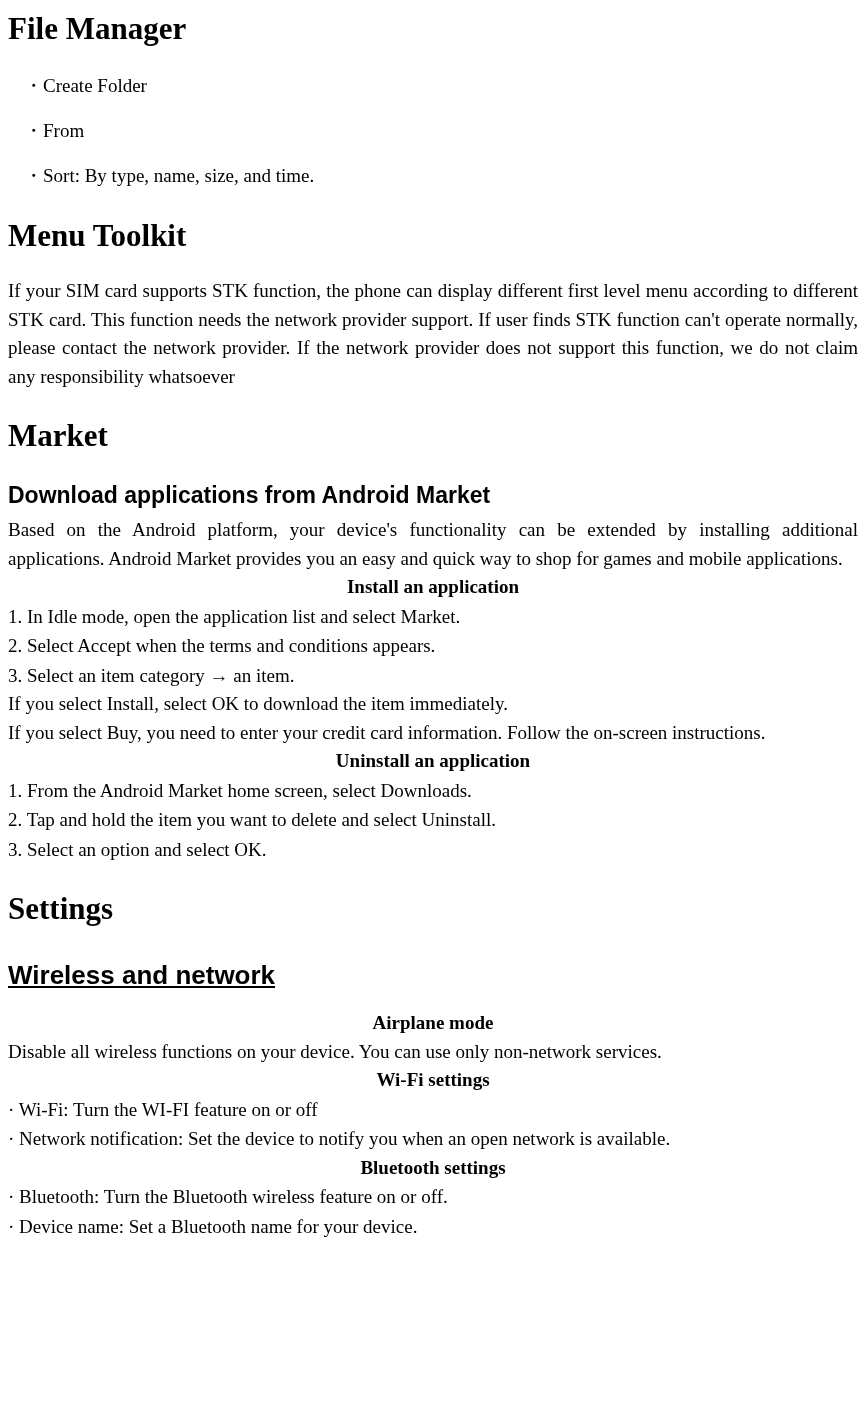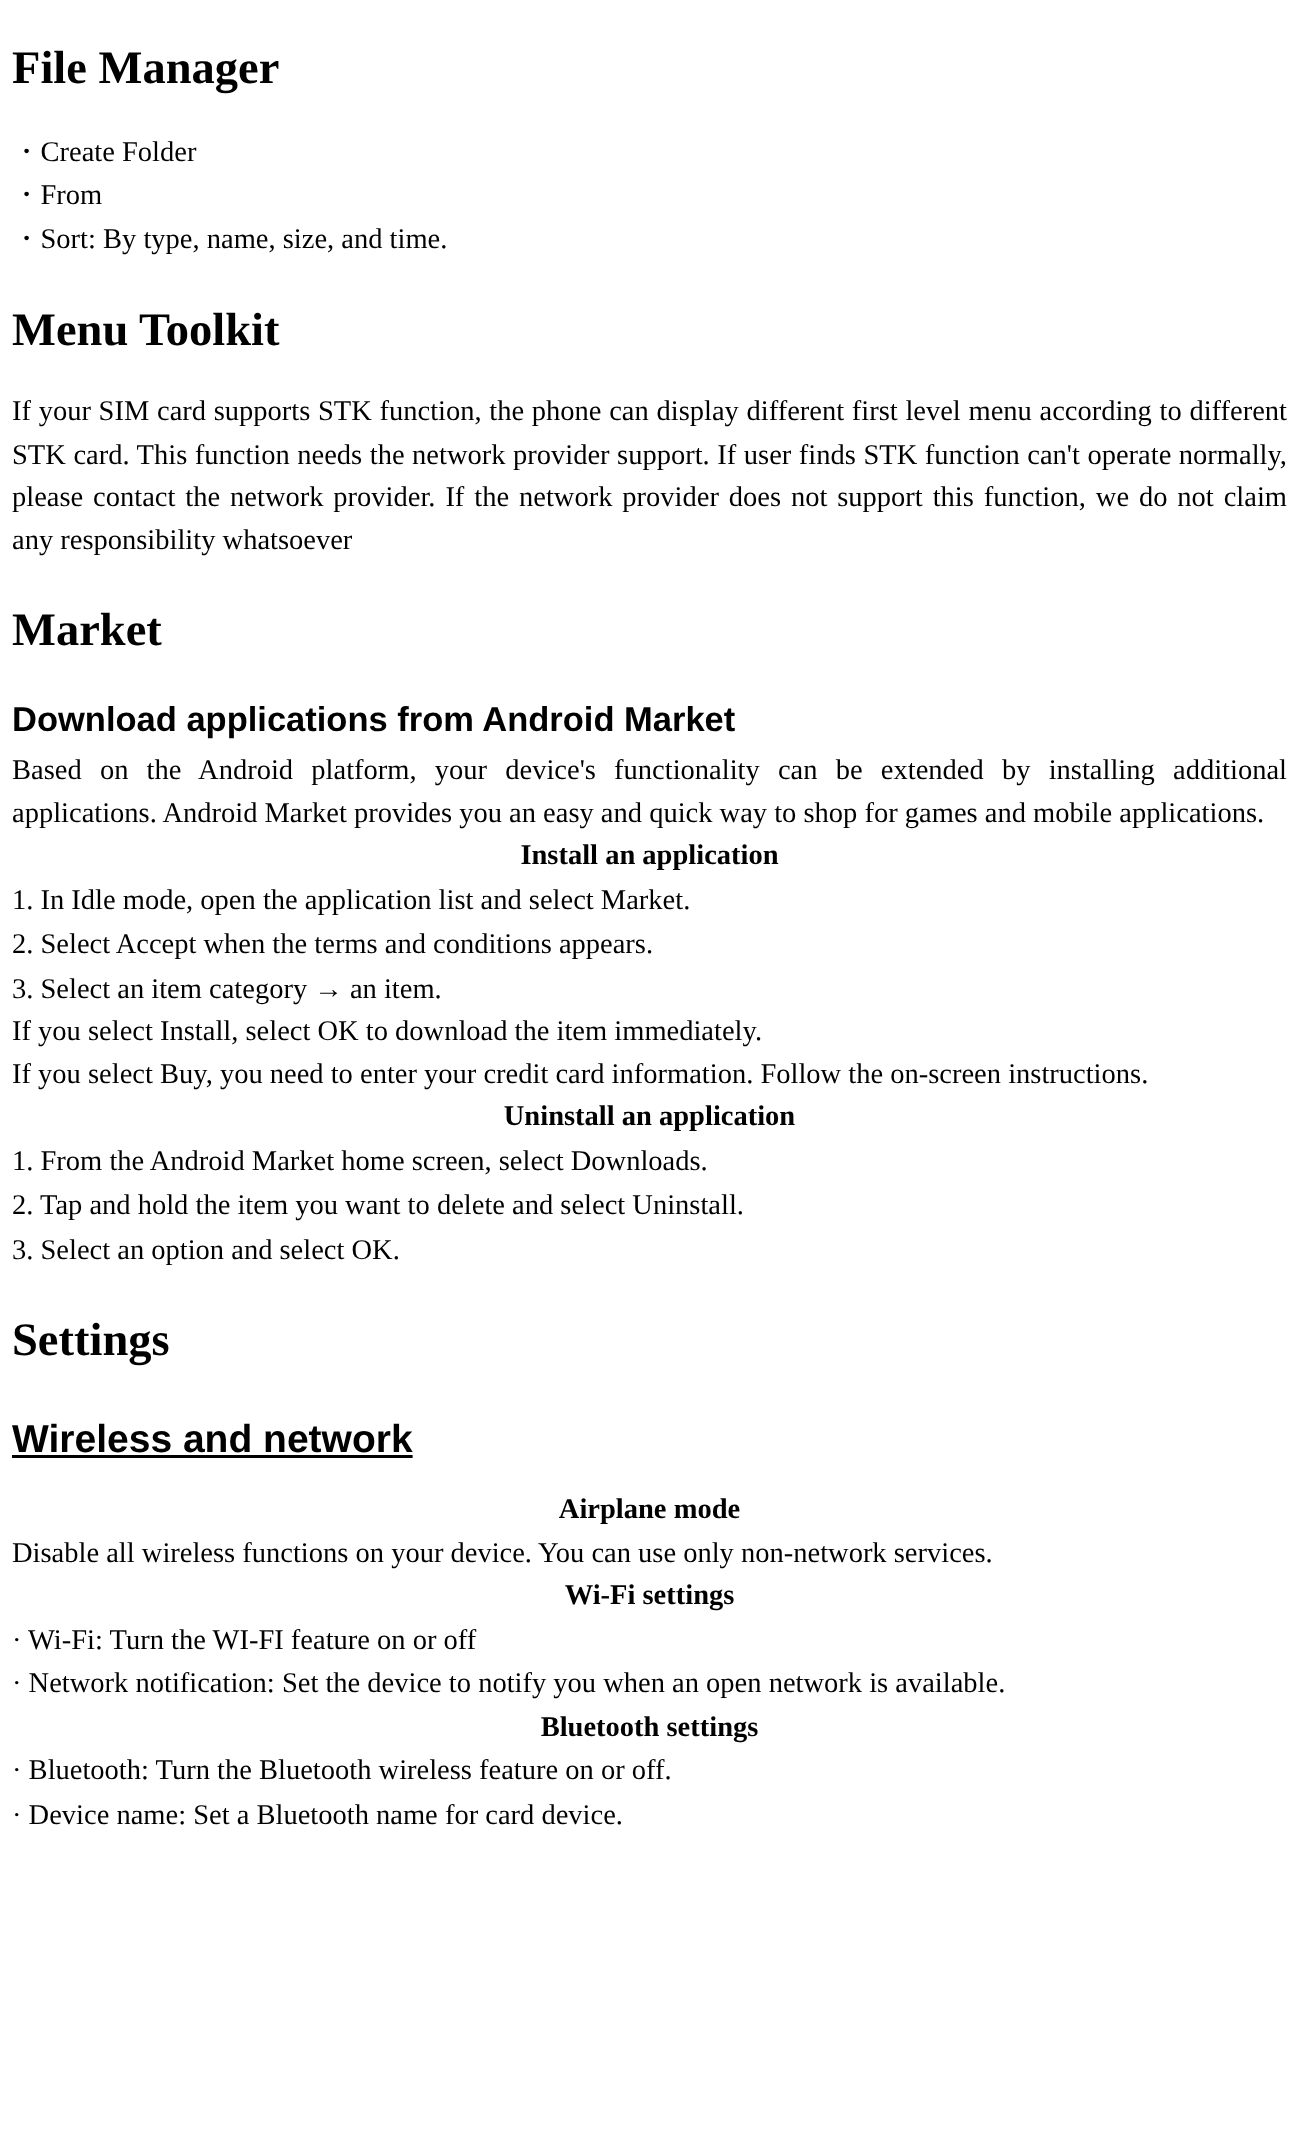--- a/index.html
+++ b/index.html
@@ -12,21 +12,21 @@
       font-size: 19px;
       line-height: 1.5;
       color: #000;
       background: #fff;
       padding: 6px 8px;
       width: 866px;
     }
     h1 {
       font-size: 31px;
       font-weight: bold;
-      margin-top: 16px;
+      margin-top: 0;
       margin-bottom: 18px;
     }
     h1.section {
       margin-top: 22px;
       margin-bottom: 18px;
     }
     h2 {
       font-family: Arial, Helvetica, sans-serif;
       font-size: 23px;
       font-weight: bold;
@@ -45,21 +45,21 @@
       font-weight: bold;
       text-align: center;
     }
     p {
       margin: 0;
     }
     .justify {
       text-align: justify;
     }
     .bullet-line {
-      margin: 0;
+      margin: 16px;
     }
     .list-block p {
       line-height: 1.55;
     }
   </style>
 </head>
 <body>
 
 <h1>File Manager</h1>
 <div class="list-block">
@@ -97,14 +97,14 @@
 
 <p class="bold">Wi-Fi settings</p>
 <div class="list-block">
   <p>·  Wi-Fi: Turn the WI-FI feature on or off</p>
   <p>·  Network notification: Set the device to notify you when an open network is available.</p>
 </div>
 
 <p class="bold">Bluetooth settings</p>
 <div class="list-block">
   <p>·  Bluetooth: Turn the Bluetooth wireless feature on or off.</p>
-  <p>·  Device name: Set a Bluetooth name for card device.</p>
+  <p>·  Device name: Set a Bluetooth name for your device.</p>
 </div>
 
 </body></html>

